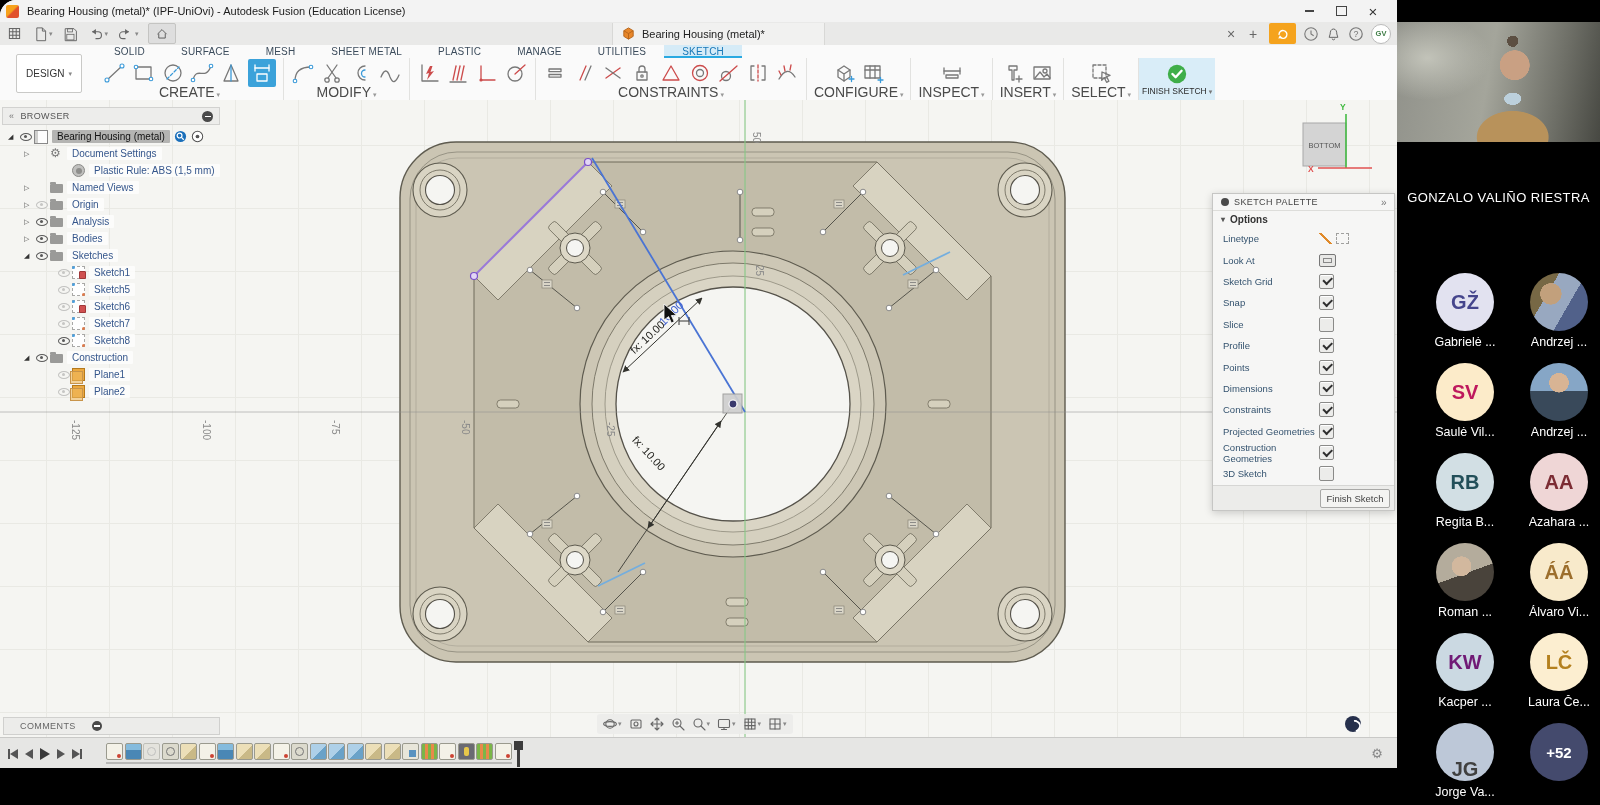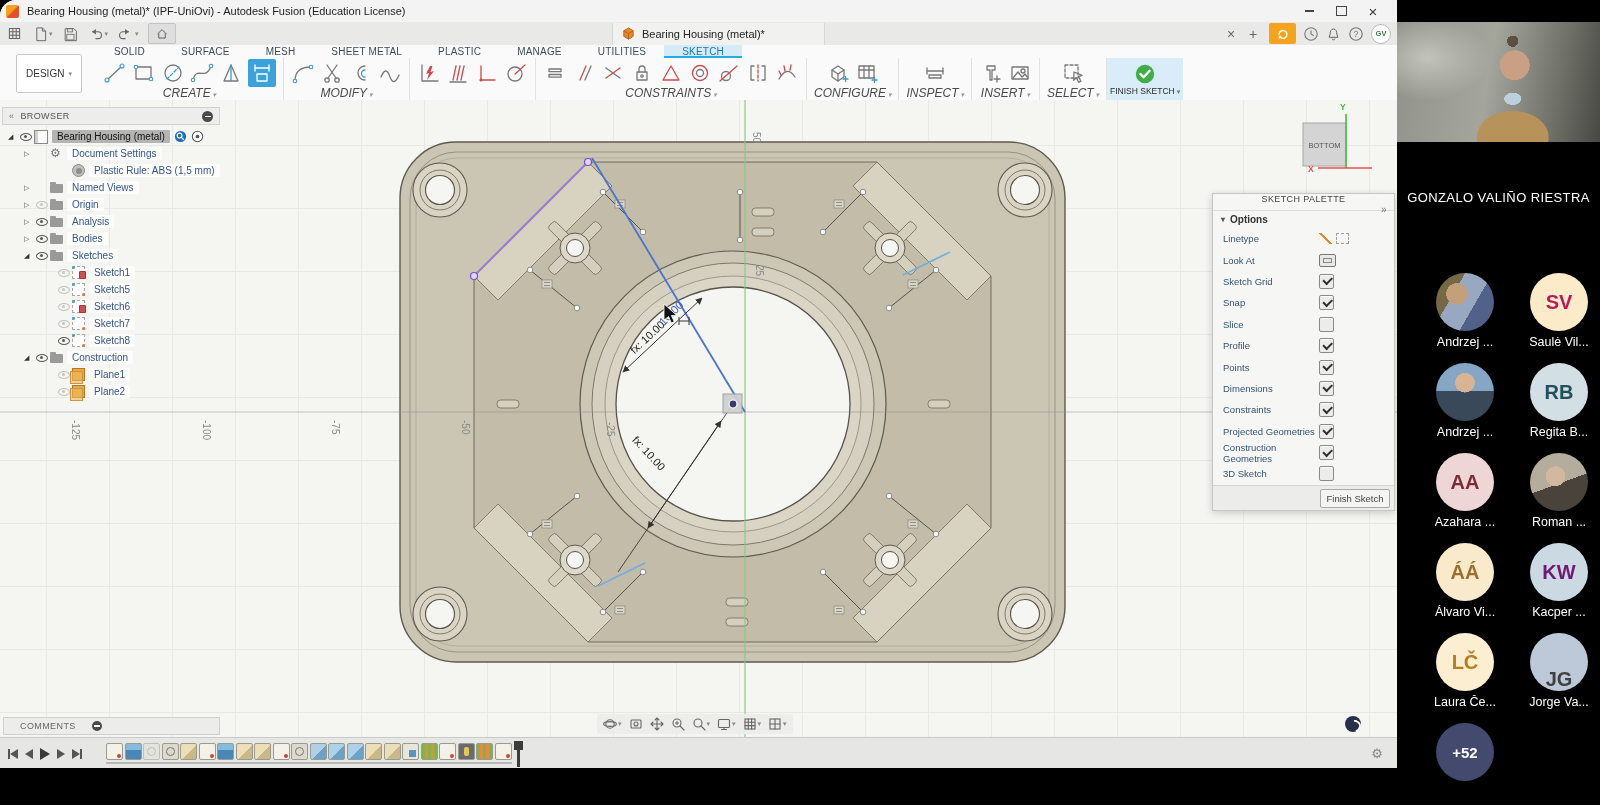--- a/index.html
+++ b/index.html
@@ -35,21 +35,21 @@
   
   #ribbon{position:absolute;left:0;top:45px;width:100%;height:55px;background:#fafafa;border-bottom:1px solid #d6d6d4;}
   #design-btn{position:absolute;left:16px;top:9px;width:64px;height:37px;background:#fff;border:1px solid #c9c9c7;border-radius:2px;display:flex;align-items:center;justify-content:center;font-size:10px;color:#333;}
   #design-btn::after{content:"▾";font-size:7px;color:#888;margin-left:4px;}
   #rtabs{position:absolute;left:96px;top:0;height:13px;display:flex;align-items:stretch;}
   .rtab{font-size:10px;color:#3c4c5c;padding:0 18px;display:flex;align-items:center;letter-spacing:.2px;}
   .rtab.active{background:#d5ebf7;color:#1878b8;box-shadow:inset 0 -2px 0 #29a9e1;}
   #rtools{position:absolute;left:96px;top:13px;height:42px;display:flex;align-items:stretch;}
   .rgroup{display:flex;flex-direction:column;align-items:center;border-right:1px solid #e2e2e0;padding:0 7px;}
   .gicons{height:30px;display:flex;align-items:center;gap:5px;}
-  .glabel{font-size:12px;color:#4a4a4a;line-height:11px;font-style:italic;}
+  .glabel{font-size:14px;color:#4a4a4a;line-height:11px;}
   .glabel::after{content:" ▾";font-size:7px;color:#999;}
   .ic{width:24px;height:24px;}
   .ic *{fill:none;stroke:#787878;stroke-width:1.3;stroke-linecap:round;stroke-linejoin:round;}
   .ic .nd{fill:#fff;stroke:#3a9ad9;stroke-width:1.1;}
   .ic .blue{stroke:#3a9ad9;}
   .ic .red{stroke:#cc4b4b;}
   .ic .dash{stroke-dasharray:3 2;}
   .ic .fillred{fill:#cc4b4b;stroke:none;}
   .hl{background:#3ba2da;border-radius:2px;padding:2px;display:flex;}
   .hl .ic *{stroke:#fff;}
@@ -104,21 +104,21 @@
   #comments span{margin-left:16px;}
   #comments-dot{margin-left:auto;margin-right:6px;width:10px;height:10px;border-radius:50%;background:#4a4a4a;position:relative;}
   #comments-dot::after{content:"";position:absolute;left:2px;top:4.3px;width:6px;height:1.4px;background:#fff;}
   
   #navbar{position:absolute;left:597px;top:614px;height:20px;background:rgba(236,236,234,.92);border-radius:3px;display:flex;align-items:center;padding:0 6px;gap:7px;}
   .nv{display:flex;align-items:center;}
   .nv svg{display:block;}
   .nv svg *{fill:none;stroke:#666;stroke-width:1.1;stroke-linecap:round;}
   
   #palette{position:absolute;left:1212px;top:93px;width:181px;background:#f6f6f5;border:1px solid #c6c6c4;box-shadow:0 2px 8px rgba(0,0,0,.18);}
-  #pal-header{height:16px;display:flex;align-items:center;border-bottom:1px solid #ddddda;font-size:9px;color:#444;letter-spacing:.4px;flex-direction:column;}
+  #pal-header{height:16px;display:flex;align-items:center;border-bottom:1px solid #ddddda;font-size:9px;color:#444;letter-spacing:.4px;}
   #pal-dot{width:8px;height:8px;border-radius:50%;background:#4a4a4a;margin:0 5px 0 8px;}
   #pal-header::after{content:"»";margin-left:auto;margin-right:7px;color:#777;font-size:10px;}
   #pal-options{height:17px;display:flex;align-items:center;font-size:10px;font-weight:bold;color:#333;padding-left:8px;}
   #pal-options::before{content:"▾";font-size:8px;color:#555;margin-right:5px;}
   .prow{height:21.4px;display:flex;align-items:center;font-size:9.5px;color:#33526e;}
   .prow .plabel{padding-left:10px;width:96px;}
   .ctrl{position:relative;flex:none;}
   .ctrl.on,.ctrl.off{width:13px;height:13px;border:1px solid #8a8a88;border-radius:2px;background:#ececea;box-shadow:inset 0 1px 0 #fff;}
   .ctrl.on::after{content:"";position:absolute;left:2.5px;top:2.5px;width:7px;height:3.5px;border-left:2px solid #2f2f2f;border-bottom:2px solid #2f2f2f;transform:rotate(-45deg);}
   .ctrl.linetype{width:34px;height:13px;display:flex;gap:4px;align-items:center;}
@@ -945,20 +945,26 @@
   </div>
  </div>
 
  <div id="sidebar">
   <div id="video-tile">
     <div id="vframe"></div>
     <div id="speaker-name">GONZALO VALIÑO RIESTRA</div>
   </div>
   <div id="pgrid">
 
+      <div class="ptile">
+        <div class="pavatar init" style="background-color: rgb(226, 226, 240); color: rgb(69, 69, 140);">
+            <span>GŽ</span>
+          </div>
+        <div class="pname">Gabrielė ...</div>
+      </div>
 
       <div class="ptile">
         <div class="pavatar photo1">
             <span></span>
           </div>
         <div class="pname">Andrzej ...</div>
       </div>
 
       <div class="ptile">
         <div class="pavatar init" style="background-color: rgb(252, 235, 201); color: #be185d;">

